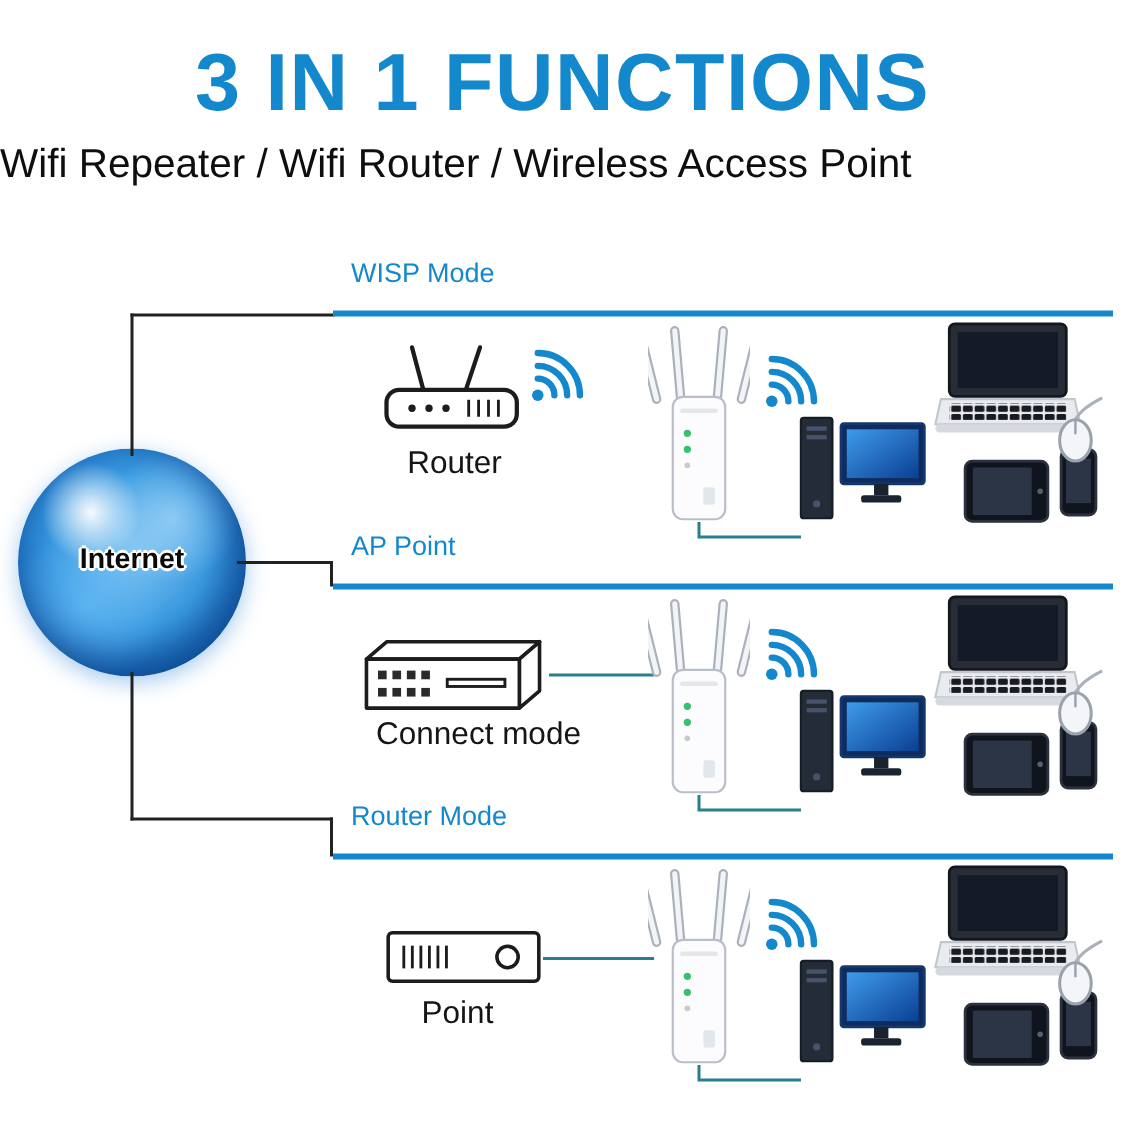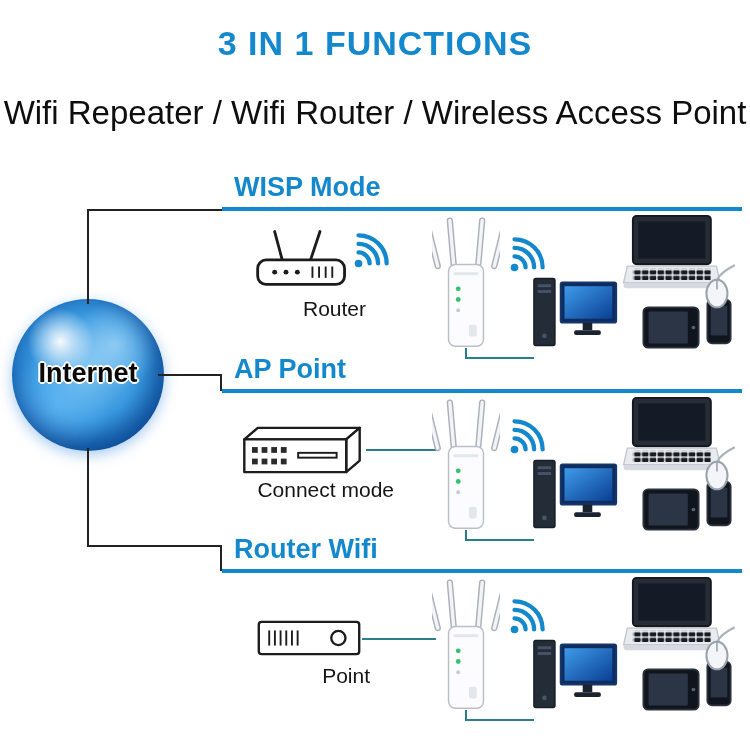--- a/index.html
+++ b/index.html
@@ -2,42 +2,42 @@
 <html style="--accent: #1488cc; --teal: #2a7f8f; --dark: #111111;"><head>
 <meta charset="utf-8">
 <style>
   :root { --accent:#1488cc; --teal:#2a7f8f; --dark:#111111; }
   * { margin:0; padding:0; box-sizing:border-box; }
   html,body { background:#ffffff; }
   body { width:750px; height:750px; position:relative; overflow:hidden;
          font-family:"Liberation Sans", sans-serif; }
   .stage { position:absolute; inset:0; }
   .title { position:absolute; top:24px; left:0; width:100%; text-align:center;
-           font-size:34px; font-weight:bold; color:var(--accent); letter-spacing:1px; }
-  .subtitle { position:absolute; top:94px; left:0; width:100%; text-align:center;
-              font-size:33px; color:#0e0e0e; }
-  .mode-title { position:absolute; font-size:27px; font-weight:bold; color:var(--accent); }
+           font-size:54px; font-weight:bold; color:var(--accent); letter-spacing:1px; }
+  .subtitle { position:absolute; top:94px; left:0; width:100%; text-align:left;
+              font-size:27px; color:#0e0e0e; }
+  .mode-title { position:absolute; font-size:18px; font-weight:normal; color:var(--accent); }
   .rule { position:absolute; width:520px; height:4px; background:var(--accent); }
-  .dev-label { position:absolute; text-align:right; font-size:21px; color:#151515; }
+  .dev-label { position:absolute; text-align:center; font-size:21px; color:#151515; }
   .icon { position:absolute; }
   .line { position:absolute; background:#222; }
   .line.h { height:2px; } .line.v { width:2px; }
   .wire { position:absolute; height:2px; background:var(--teal); }
   .teal-line { stroke:var(--teal); stroke-width:2; fill:none; }
   .wifi-stroke { stroke:var(--accent); }
   .wifi-fill { fill:var(--accent); }
   .globe { position:absolute; left:12px; top:299px; width:152px; height:152px; border-radius:50%;
     background:
       radial-gradient(circle at 32% 28%, rgba(255,255,255,.95) 0%, rgba(255,255,255,0) 22%),
       radial-gradient(circle at 68% 30%, rgba(190,230,255,.55) 0%, rgba(190,230,255,0) 30%),
       radial-gradient(circle at 30% 70%, rgba(120,200,255,.5) 0%, rgba(120,200,255,0) 35%),
       radial-gradient(circle at 50% 45%, #7fc4f2 0%, #3a9ae0 45%, #1565b8 78%, #0b4a9b 100%);
     box-shadow: 0 4px 14px rgba(60,140,220,.45), inset -8px -10px 22px rgba(8,52,120,.55); }
   .globe-label { position:absolute; top:50%; left:50%; transform:translate(-50%,-55%);
-    font-size:27px; font-weight:bold; color:#0a0a0a; white-space:nowrap;
+    font-size:19px; font-weight:bold; color:#0a0a0a; white-space:nowrap;
     text-shadow:-2px 0 #fff,2px 0 #fff,0 -2px #fff,0 2px #fff,-1px -1px #fff,1px 1px #fff,-1px 1px #fff,1px -1px #fff; }
   .defs-svg { position:absolute; width:0; height:0; }
 </style>
 </head>
 <body>
 
 <div class="stage">
 
   <svg class="defs-svg" aria-hidden="true">
     <defs>
@@ -209,21 +209,21 @@
         <use href="#sym-switch"></use>
       </svg>
     <div class="dev-label" style="left:244px; top:478px; width:150px">Connect mode</div>
     <div class="wire" style="left:366px; top:449px; width:70px"></div>
     <svg class="icon" style="left:406px; top:396px" width="332" height="152">
         <use href="#sym-cluster"></use>
       </svg>
   </div>
 
   <div class="mode">
-    <div class="mode-title" style="left:234px; top:534px">Router Wifi</div>
+    <div class="mode-title" style="left:234px; top:534px">Router Mode</div>
     <div class="rule" style="left:222px; top:569px"></div>
     <svg class="icon" style="left:256px; top:620px" width="106" height="36">
         <use href="#sym-modem"></use>
       </svg>
     <div class="dev-label" style="left:240px; top:664px; width:130px">Point</div>
     <div class="wire" style="left:362px; top:638px; width:74px"></div>
     <svg class="icon" style="left:406px; top:576px" width="332" height="152">
         <use href="#sym-cluster"></use>
       </svg>
   </div>

